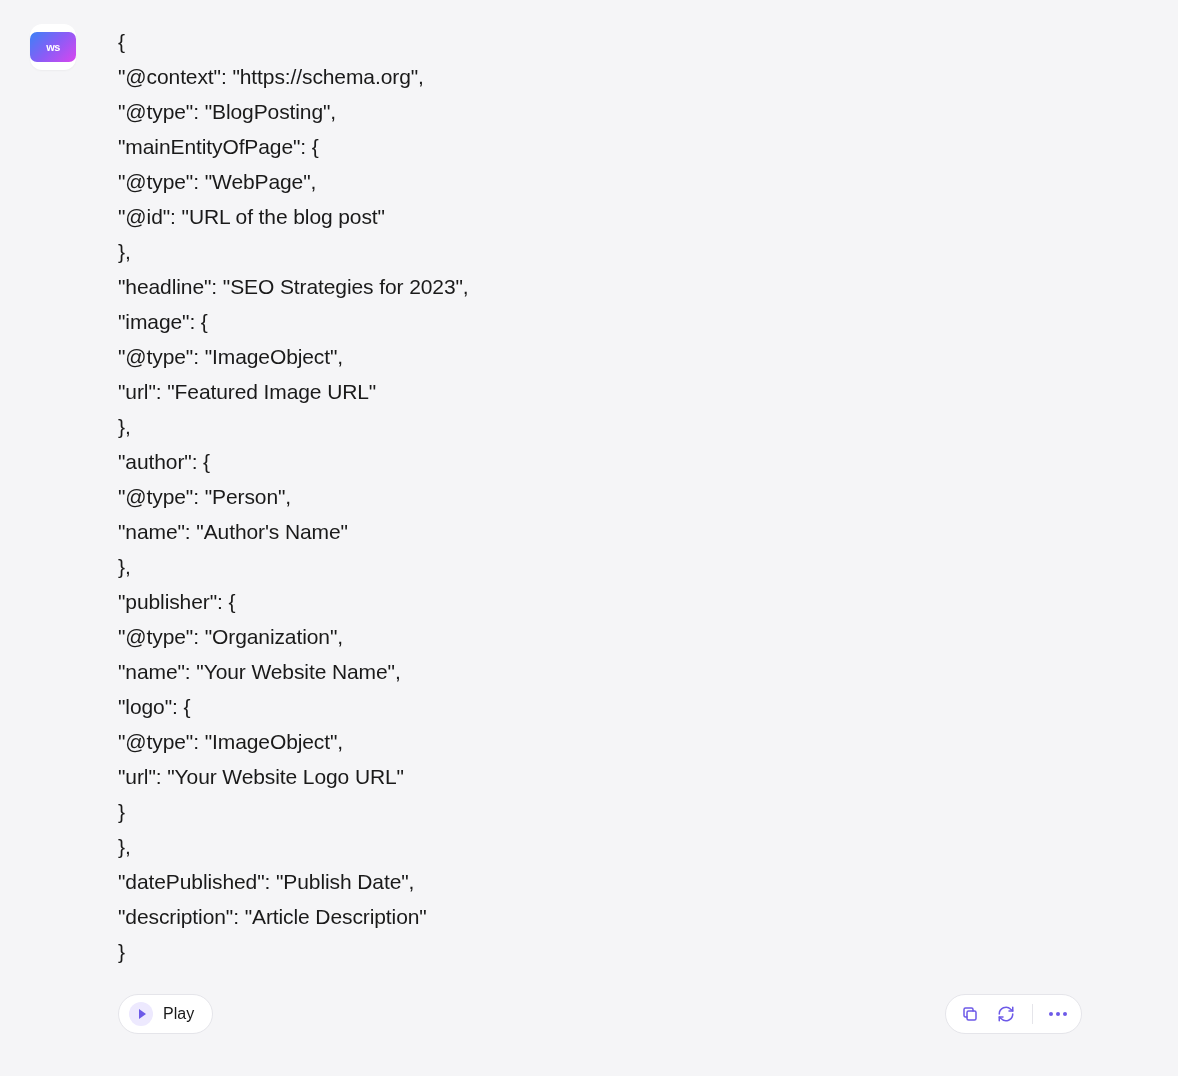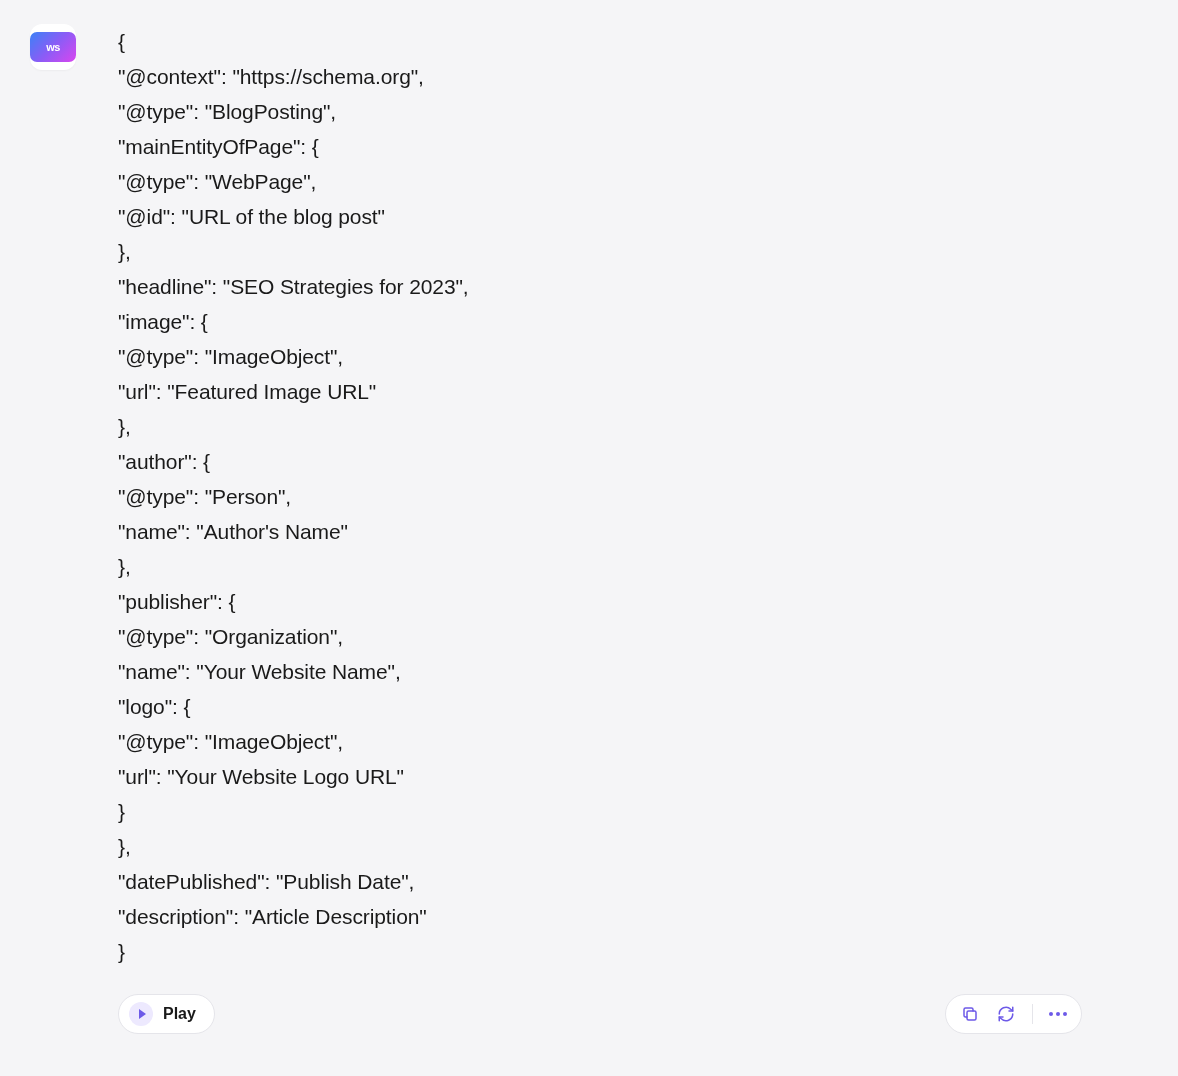--- a/index.html
+++ b/index.html
@@ -72,21 +72,21 @@
     border: 1px solid #e5e5ea;
     border-radius: 999px;
     height: 40px;
     padding: 0 18px 0 10px;
     display: flex;
     align-items: center;
     gap: 10px;
     cursor: pointer;
     color: #1a1a1a;
     font-size: 16px;
-    font-weight: 700;
+    font-weight: 400;
   }
   .play-icon-wrap {
     width: 24px;
     height: 24px;
     border-radius: 50%;
     background: #ede9fe;
     display: flex;
     align-items: center;
     justify-content: center;
   }

